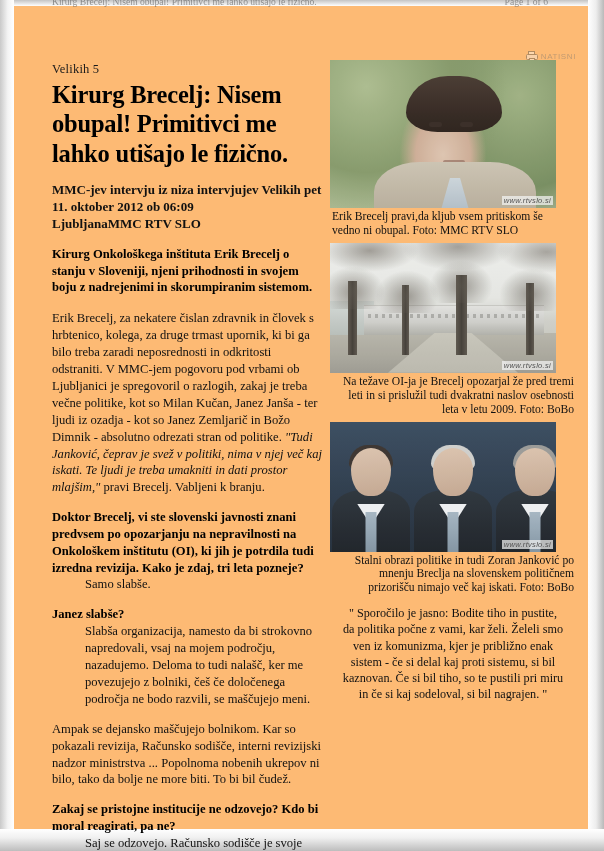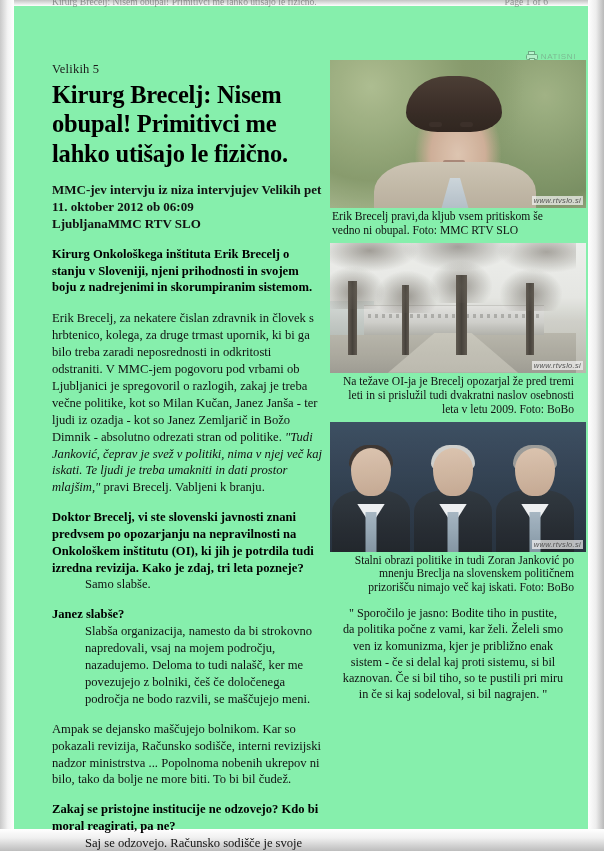--- a/index.html
+++ b/index.html
@@ -8,21 +8,21 @@
     width: 604px;
     height: 851px;
     background: #8f8f8f;
     font-family: "Liberation Serif", serif;
   }
 
   #page {
     position: relative;
     width: 604px;
     height: 851px;
-    background: #86efac;
+    background: #fdba74;
     overflow: hidden;
   }
 
   
   #scan-edge-left {
     position: absolute; left: 0; top: 0; width: 14px; height: 851px;
     background: linear-gradient(to right, #c9c9c9, #f3f3f3 55%, #ffffff);
     pointer-events: none;
   }
   #scan-edge-right {
@@ -165,21 +165,21 @@
   }
 
   
   #right-col {
     position: absolute;
     left: 330px; top: 60px;
     width: 246px;
   }
 
   .photo {
-    width: 256px;
+    width: 226px;
     position: relative;
     overflow: hidden;
     filter: saturate(.72) contrast(.92) brightness(1.03);
   }
   .photo .wm {
     position: absolute;
     right: 3px; bottom: 3px;
     font-family: "Liberation Sans", sans-serif;
     font-size: 7.5px;
     color: #4b4b4b;

